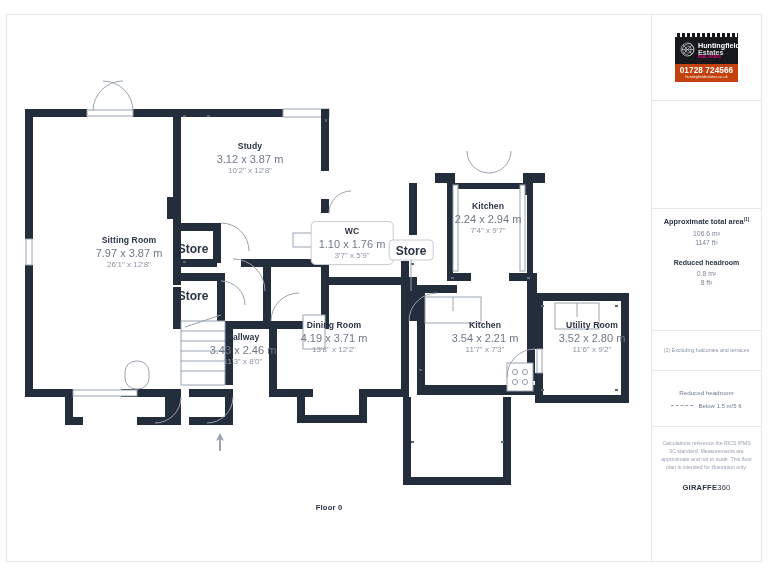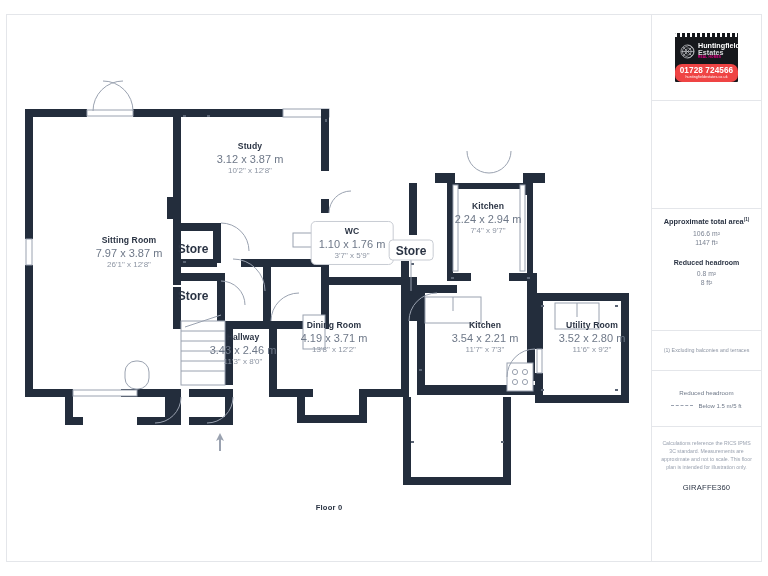--- a/index.html
+++ b/index.html
@@ -42,49 +42,49 @@
     font-size:7.6px;font-weight:bold;color:#2b3444;letter-spacing:.2px;
   }
   
   #sidebar{
     position:absolute;right:0;top:0;width:110px;height:546px;
     border-left:1px solid #e4e6ea;box-sizing:border-box;
   }
   .side-cell{box-sizing:border-box;width:100%;border-bottom:1px solid #e4e6ea;}
   #logo-cell{height:86px;display:flex;align-items:center;justify-content:center;}
   .logo{width:63px;background:#16181c;border-radius:1px;overflow:hidden;}
-  .logo-top{position:relative;padding:9px 5px 5px 5px;display:flex;align-items:flex-end;gap:3px;}
+  .logo-top{position:relative;padding:9px 5px 5px 5px;display:flex;align-items:flex-start;gap:3px;}
   .logo-teeth{position:absolute;left:0;top:0;width:100%;height:4px;
     background:repeating-linear-gradient(to right,#fff 0 2px,#16181c 2px 5px);}
   .logo-mark{flex:0 0 15px;height:15px;}
   .logo-words{line-height:1.02;}
   .logo-w1{font-size:7.2px;font-weight:bold;color:#fff;}
   .logo-w2{font-size:7.2px;font-weight:bold;color:#d9dadc;}
   .logo-w3{font-size:3.2px;font-weight:bold;color:#ec008c;letter-spacing:.2px;}
-  .logo-bot{background:#ef4444;padding:2px 4px 3px 4px;text-align:center;border-radius:7px;}
+  .logo-bot{background:#c2410c;padding:2px 4px 3px 4px;text-align:center;}
   .logo-phone{font-size:8.2px;font-weight:bold;color:#fff;letter-spacing:.1px;}
   .logo-url{font-size:3.6px;color:#fff;letter-spacing:.1px;}
   #blank-cell{height:108px;}
   #area-cell{height:122px;display:flex;flex-direction:column;align-items:center;justify-content:flex-start;padding-top:8px;}
   .area-title{font-size:7.4px;font-weight:bold;color:#2b3444;text-align:center;}
   .area-title sup{font-size:4.6px;}
   .area-val{font-size:6.8px;color:#7b8392;margin-top:4px;}
   .area-sub{font-size:7px;font-weight:bold;color:#2b3444;margin-top:13px;}
   #note-cell{height:40px;display:flex;align-items:center;justify-content:center;padding:0 6px;}
   .note-text{font-size:5.3px;color:#8d95a3;text-align:center;line-height:1.3;}
   #legend-cell{height:56px;display:flex;flex-direction:column;align-items:center;justify-content:center;gap:7px;}
   .legend-title{font-size:6.2px;color:#6e7888;}
   .legend-row{display:flex;align-items:center;gap:5px;}
   .legend-dash{width:22px;border-top:1px dashed #9aa2b0;height:0;}
   .legend-text{font-size:6px;color:#6e7888;}
   #disclaimer-cell{height:auto;padding:12px 9px 0 9px;text-align:center;border-bottom:none;}
   .disc-text{font-size:5.2px;color:#9aa2b0;line-height:1.55;}
   .brand{font-size:7.6px;color:#2b3444;margin-top:12px;letter-spacing:.2px;}
   .brand b{font-weight:normal;}
-  .brand span.light{font-weight:normal;}
+  .brand span.light{font-weight:bold;}
 </style>
 </head>
 <body>
 
 <div id="page">
   <div id="frame">
 
     <div id="plan-area">
 
       <svg id="plan-svg" width="645" height="546" viewBox="0 0 645 546">

